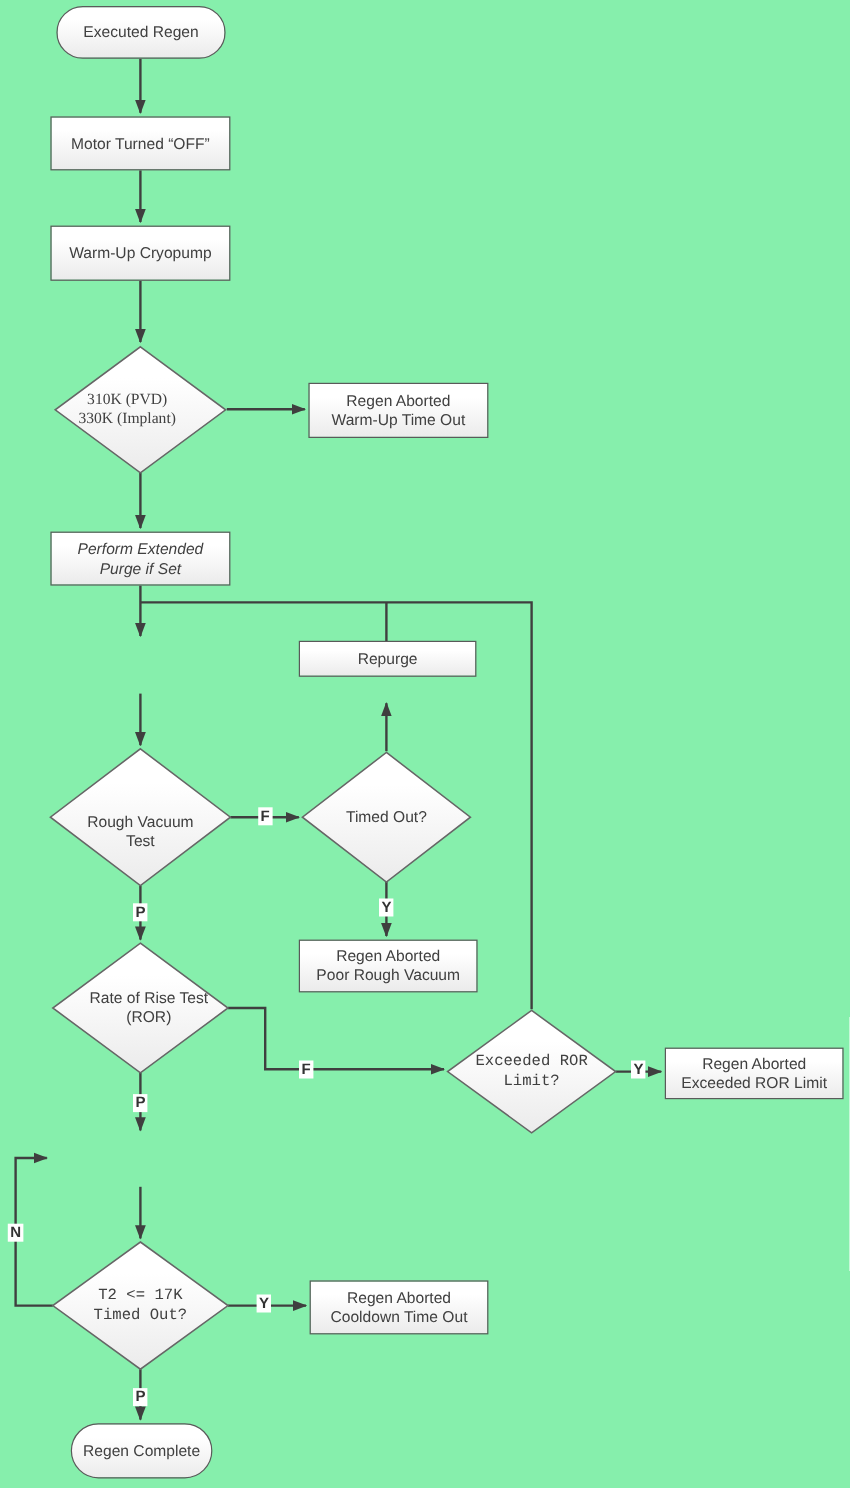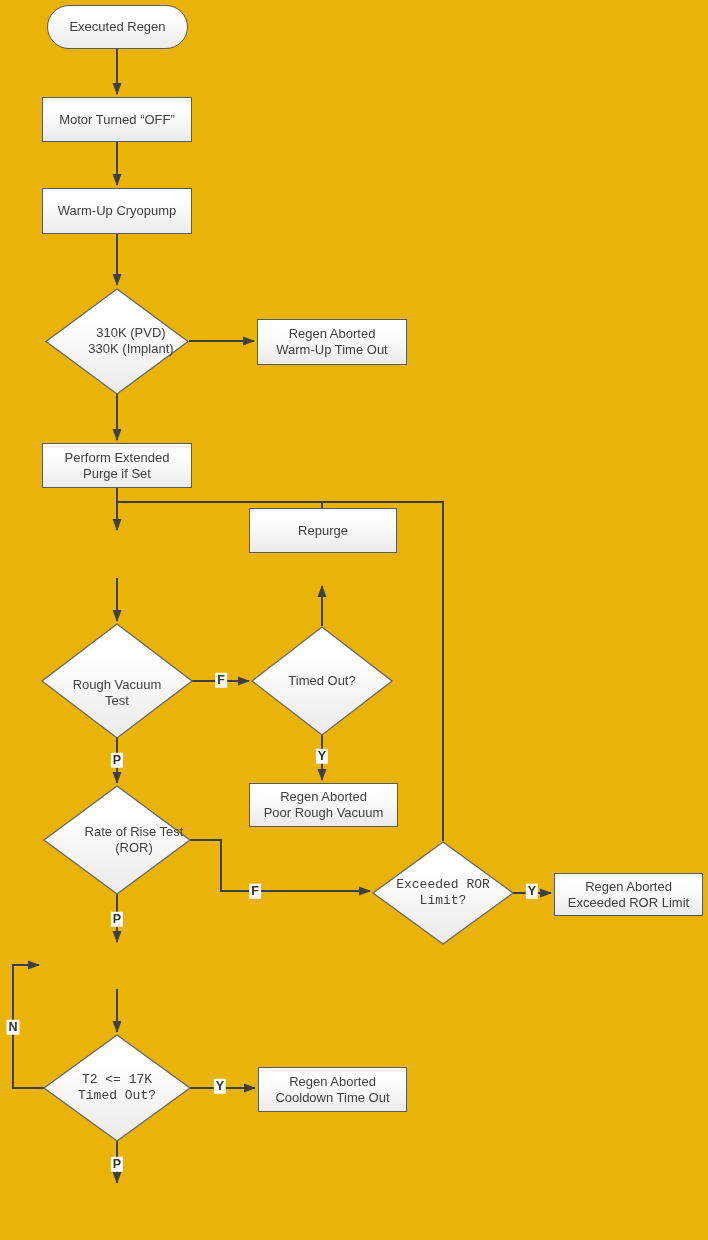--- a/index.html
+++ b/index.html
@@ -5,21 +5,21 @@
   html, body {
     margin: 0;
     padding: 0;
     background: #ffffff;
     font-family: "Liberation Sans", sans-serif;
   }
   #canvas {
     position: relative;
     width: 708px;
     height: 1240px;
-    background: #eab308;
+    background: #86efac;
     overflow: hidden;
   }
   #edge-layer {
     position: absolute;
     left: 0; top: 0;
     z-index: 1;
   }
   .node {
     position: absolute;
     box-sizing: border-box;
@@ -121,53 +121,56 @@
 
   <div class="node" style="left:42px; top:97px; width:150px; height:45px;">
     <span>Motor Turned “OFF”</span>
   </div>
 
   <div class="node" style="left:257px; top:319px; width:150px; height:46px;">
     <span>Regen Aborted
 Warm-Up Time Out</span>
   </div>
 
-  <div class="node" style="left:42px; top:443px; width:150px; height:45px;">
+  <div class="node" style="left:42px; top:443px; width:150px; height:45px;font-style:italic;">
     <span>Perform Extended
 Purge if Set</span>
   </div>
 
 
-  <div class="node" style="left:249px; top:508px; width:148px; height:45px;">
+  <div class="node" style="left:249px; top:534px; width:148px; height:30px;">
     <span>Repurge</span>
   </div>
 
   <div class="node" style="left:249px; top:783px; width:149px; height:44px;">
     <span>Regen Aborted
 Poor Rough Vacuum</span>
   </div>
 
   <div class="node" style="left:554px; top:873px; width:149px; height:43px;">
     <span>Regen Aborted
 Exceeded ROR Limit</span>
   </div>
 
 
   <div class="node" style="left:258px; top:1067px; width:149px; height:45px;">
     <span>Regen Aborted
 Cooldown Time Out</span>
   </div>
 
+  <div class="node terminator" style="left:59px; top:1186px; width:118px; height:46px;">
+    <span>Regen Complete</span>
+  </div>
 
-  <div class="diamond-label" style="left:131px; top:341px;">310K (PVD)
+  <div class="diamond-label" style="left:106px; top:341px;font-family:Liberation Serif, serif;">310K (PVD)
 330K (Implant)</div>
   <div class="diamond-label" style="left:117px; top:681px;margin-top:12px;">Rough Vacuum
 Test</div>
   <div class="diamond-label" style="left:322px; top:681px;">Timed Out?</div>
-  <div class="diamond-label" style="left:134px; top:840px;">Rate of Rise Test
+  <div class="diamond-label" style="left:124px; top:840px;">Rate of Rise Test
 (ROR)</div>
   <div class="diamond-label" style="left:443px; top:893px;font-family:Liberation Mono, monospace;">Exceeded ROR
 Limit?</div>
   <div class="diamond-label" style="left:117px; top:1088px;font-family:Liberation Mono, monospace;">T2 &lt;= 17K
 Timed Out?</div>
 
   <span class="edge-label" style="left:221px; top:680px;">F</span>
   <span class="edge-label" style="left:117px; top:760px;">P</span>
   <span class="edge-label" style="left:322px; top:756px;">Y</span>
   <span class="edge-label" style="left:255px; top:891px;">F</span>

